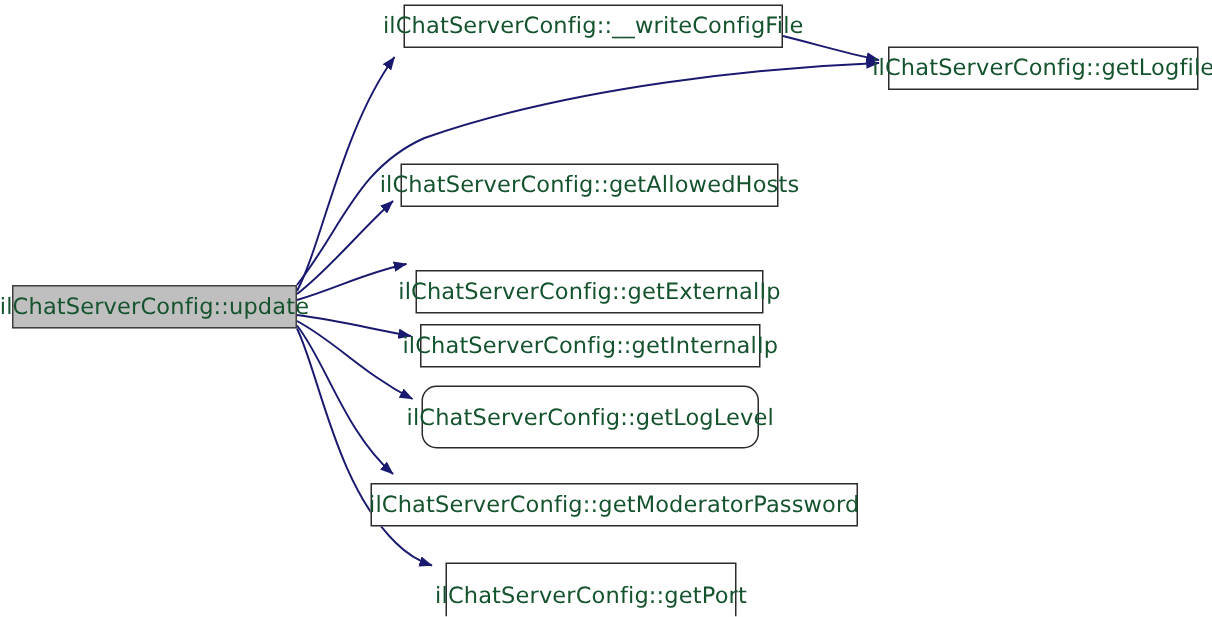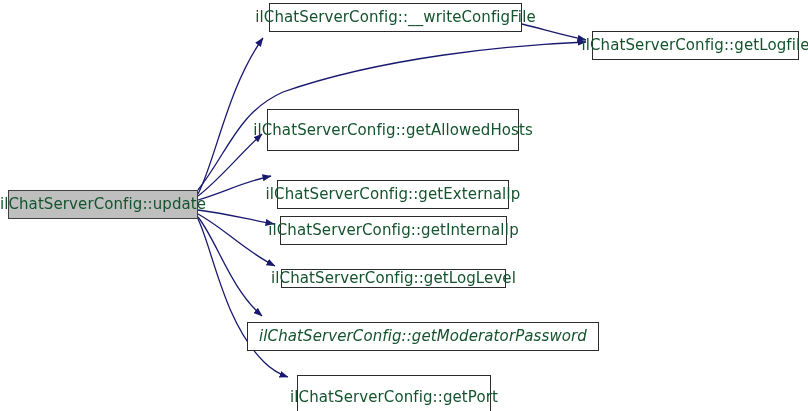--- a/index.html
+++ b/index.html
@@ -75,33 +75,33 @@
   <div id="nodes-group">
       <div class="node current" style="left: 8px; top: 190px; width: 190px; height: 29px; text-align: center;">
         <span class="node-label">ilChatServerConfig::update</span>
       </div>
       <div class="node" style="left: 269px; top: 3px; width: 253px; height: 29px;">
         <span class="node-label">ilChatServerConfig::__writeConfigFile</span>
       </div>
       <div class="node" style="left: 592px; top: 31px; width: 207px; height: 29px;">
         <span class="node-label">ilChatServerConfig::getLogfile</span>
       </div>
-      <div class="node" style="left: 267px; top: 109px; width: 252px; height: 42px;">
+      <div class="node" style="left: 267px; top: 109px; width: 252px; height: 29px;">
         <span class="node-label">ilChatServerConfig::getAllowedHosts</span>
       </div>
       <div class="node" style="left: 277px; top: 163px; width: 232px; height: 29px; margin-top: 17px;">
         <span class="node-label">ilChatServerConfig::getExternalIp</span>
       </div>
       <div class="node" style="left: 280px; top: 216px; width: 227px; height: 29px;">
         <span class="node-label">ilChatServerConfig::getInternalIp</span>
       </div>
-      <div class="node" style="left: 281px; top: 269px; width: 225px; height: 19px;">
+      <div class="node" style="left: 281px; top: 257px; width: 225px; height: 42px; border-radius: 10px;">
         <span class="node-label">ilChatServerConfig::getLogLevel</span>
       </div>
-      <div class="node" style="left: 247px; top: 322px; width: 352px; height: 29px; font-style: italic;">
+      <div class="node" style="left: 247px; top: 322px; width: 325px; height: 29px;">
         <span class="node-label">ilChatServerConfig::getModeratorPassword</span>
       </div>
       <div class="node" style="left: 297px; top: 375px; width: 194px; height: 45px;">
         <span class="node-label">ilChatServerConfig::getPort</span>
       </div>
     </div>
 
 </div>
 
 </body></html>

